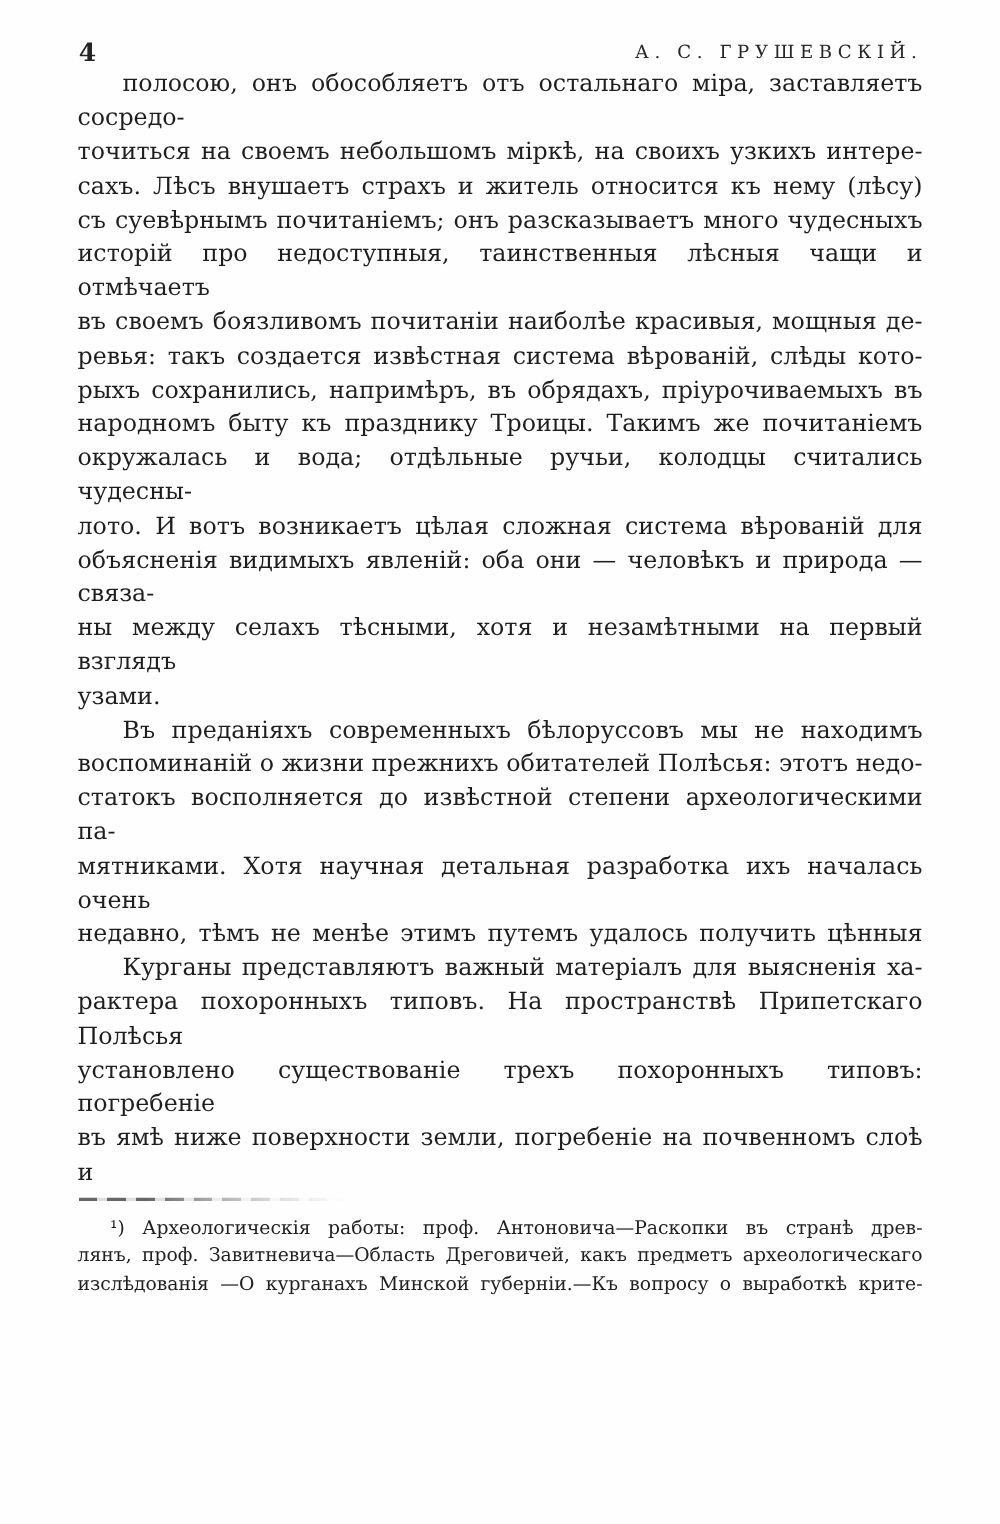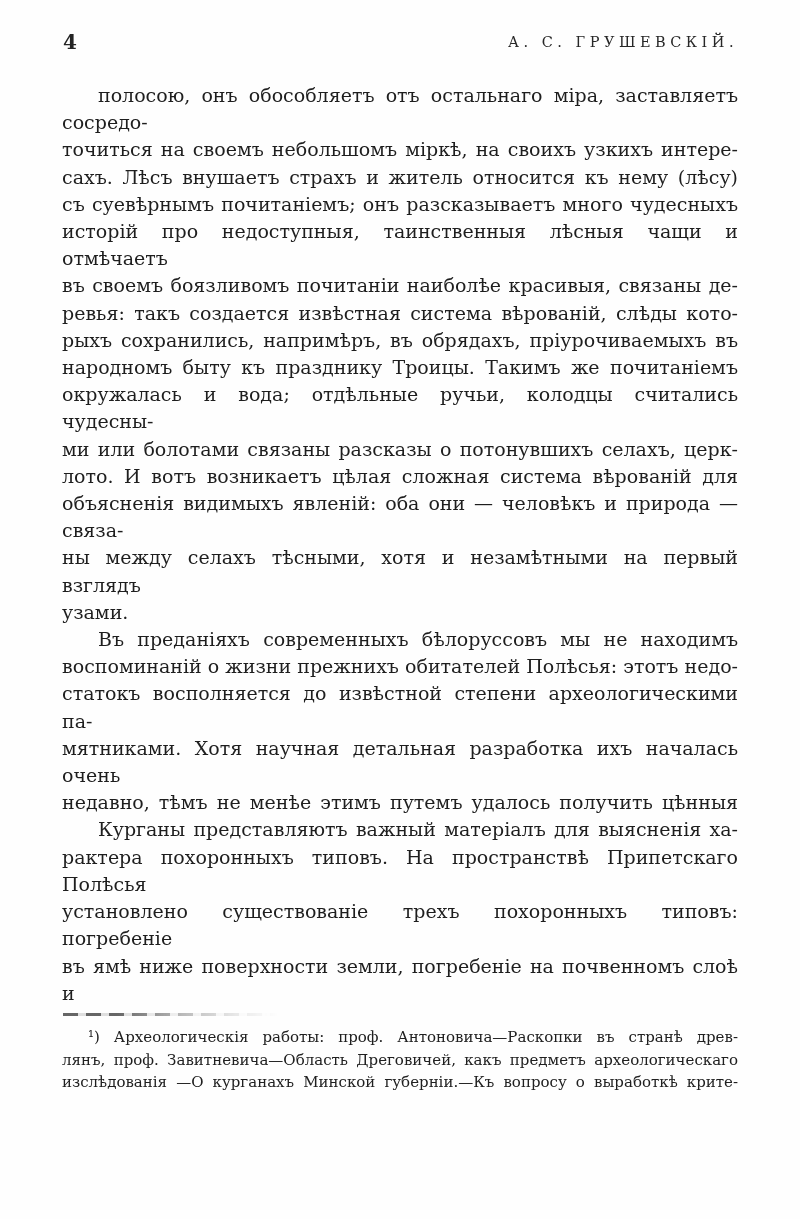--- a/index.html
+++ b/index.html
@@ -35,21 +35,20 @@
   }
   .running-title {
     text-align: right;
     font-size: 14.5px;
     letter-spacing: 4.5px;
     padding-top: 4px;
     color: #272727;
     font-weight: normal;
   }
   .body-text {
-    margin-top: 28px;
     font-size: 19px;
     line-height: 27.2px;
     color: #1e1e1e;
   }
   .line {
     text-align: justify;
     text-align-last: justify;
     white-space: normal;
   }
   .line.first {
@@ -89,26 +88,25 @@
   </div>
 
   <div class="body-text">
 
     <div>
       <div class="line first">полосою, онъ обособляетъ отъ остальнаго міра, заставляетъ сосредо-</div>
       <div class="line">точиться на своемъ небольшомъ міркѣ, на своихъ узкихъ интере-</div>
       <div class="line">сахъ. Лѣсъ внушаетъ страхъ и житель относится къ нему (лѣсу)</div>
       <div class="line">съ суевѣрнымъ почитаніемъ; онъ разсказываетъ много чудесныхъ</div>
       <div class="line">исторій про недоступныя, таинственныя лѣсныя чащи и отмѣчаетъ</div>
-      <div class="line">въ своемъ боязливомъ почитаніи наиболѣе красивыя, связаны де-</div>
+      <div class="line">въ своемъ боязливомъ почитаніи наиболѣе красивыя, мощныя де-</div>
       <div class="line">ревья: такъ создается извѣстная система вѣрованій, слѣды кото-</div>
       <div class="line">рыхъ сохранились, напримѣръ, въ обрядахъ, пріурочиваемыхъ въ</div>
       <div class="line">народномъ быту къ празднику Троицы. Такимъ же почитаніемъ</div>
       <div class="line">окружалась и вода; отдѣльные ручьи, колодцы считались чудесны-</div>
-      <div class="line">ми или болотами связаны разсказы о потонувшихъ селахъ, церк-</div>
       <div class="line">лото. И вотъ возникаетъ цѣлая сложная система вѣрованій для</div>
       <div class="line">объясненія видимыхъ явленій: оба они — человѣкъ и природа — связа-</div>
       <div class="line">ны между селахъ тѣсными, хотя и незамѣтными на первый взглядъ</div>
       <div class="line last">узами.</div>
     </div>
 
     <div>
       <div class="line first">Въ преданіяхъ современныхъ бѣлоруссовъ мы не находимъ</div>
       <div class="line">воспоминаній о жизни прежнихъ обитателей Полѣсья: этотъ недо-</div>
       <div class="line">статокъ восполняется до извѣстной степени археологическими па-</div>

